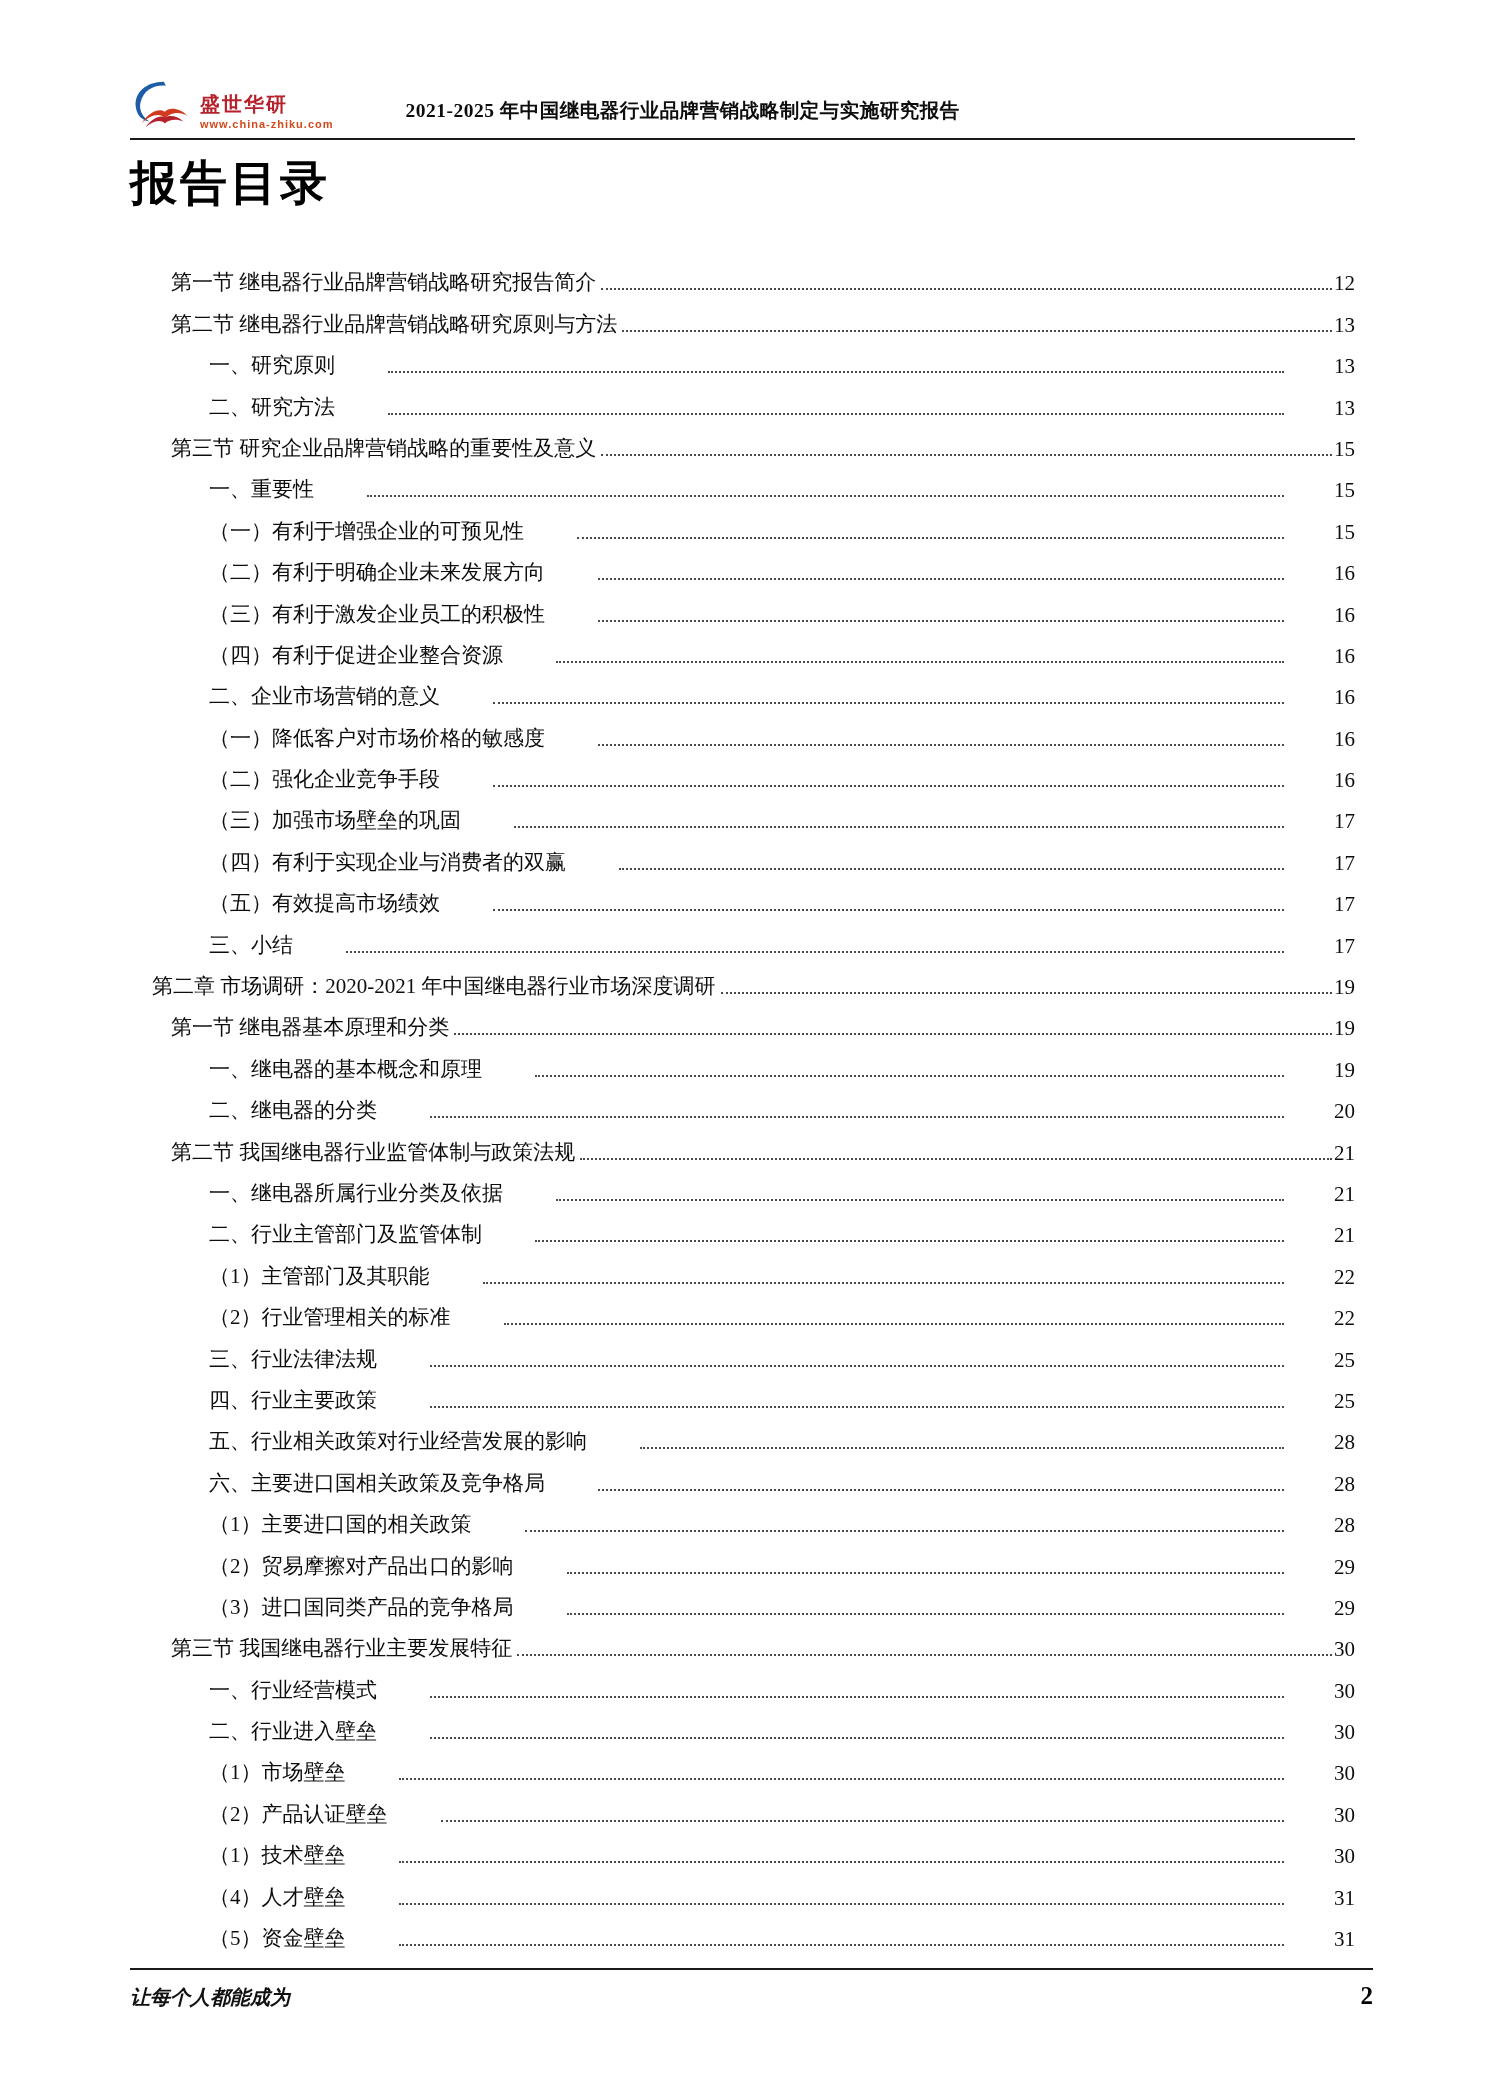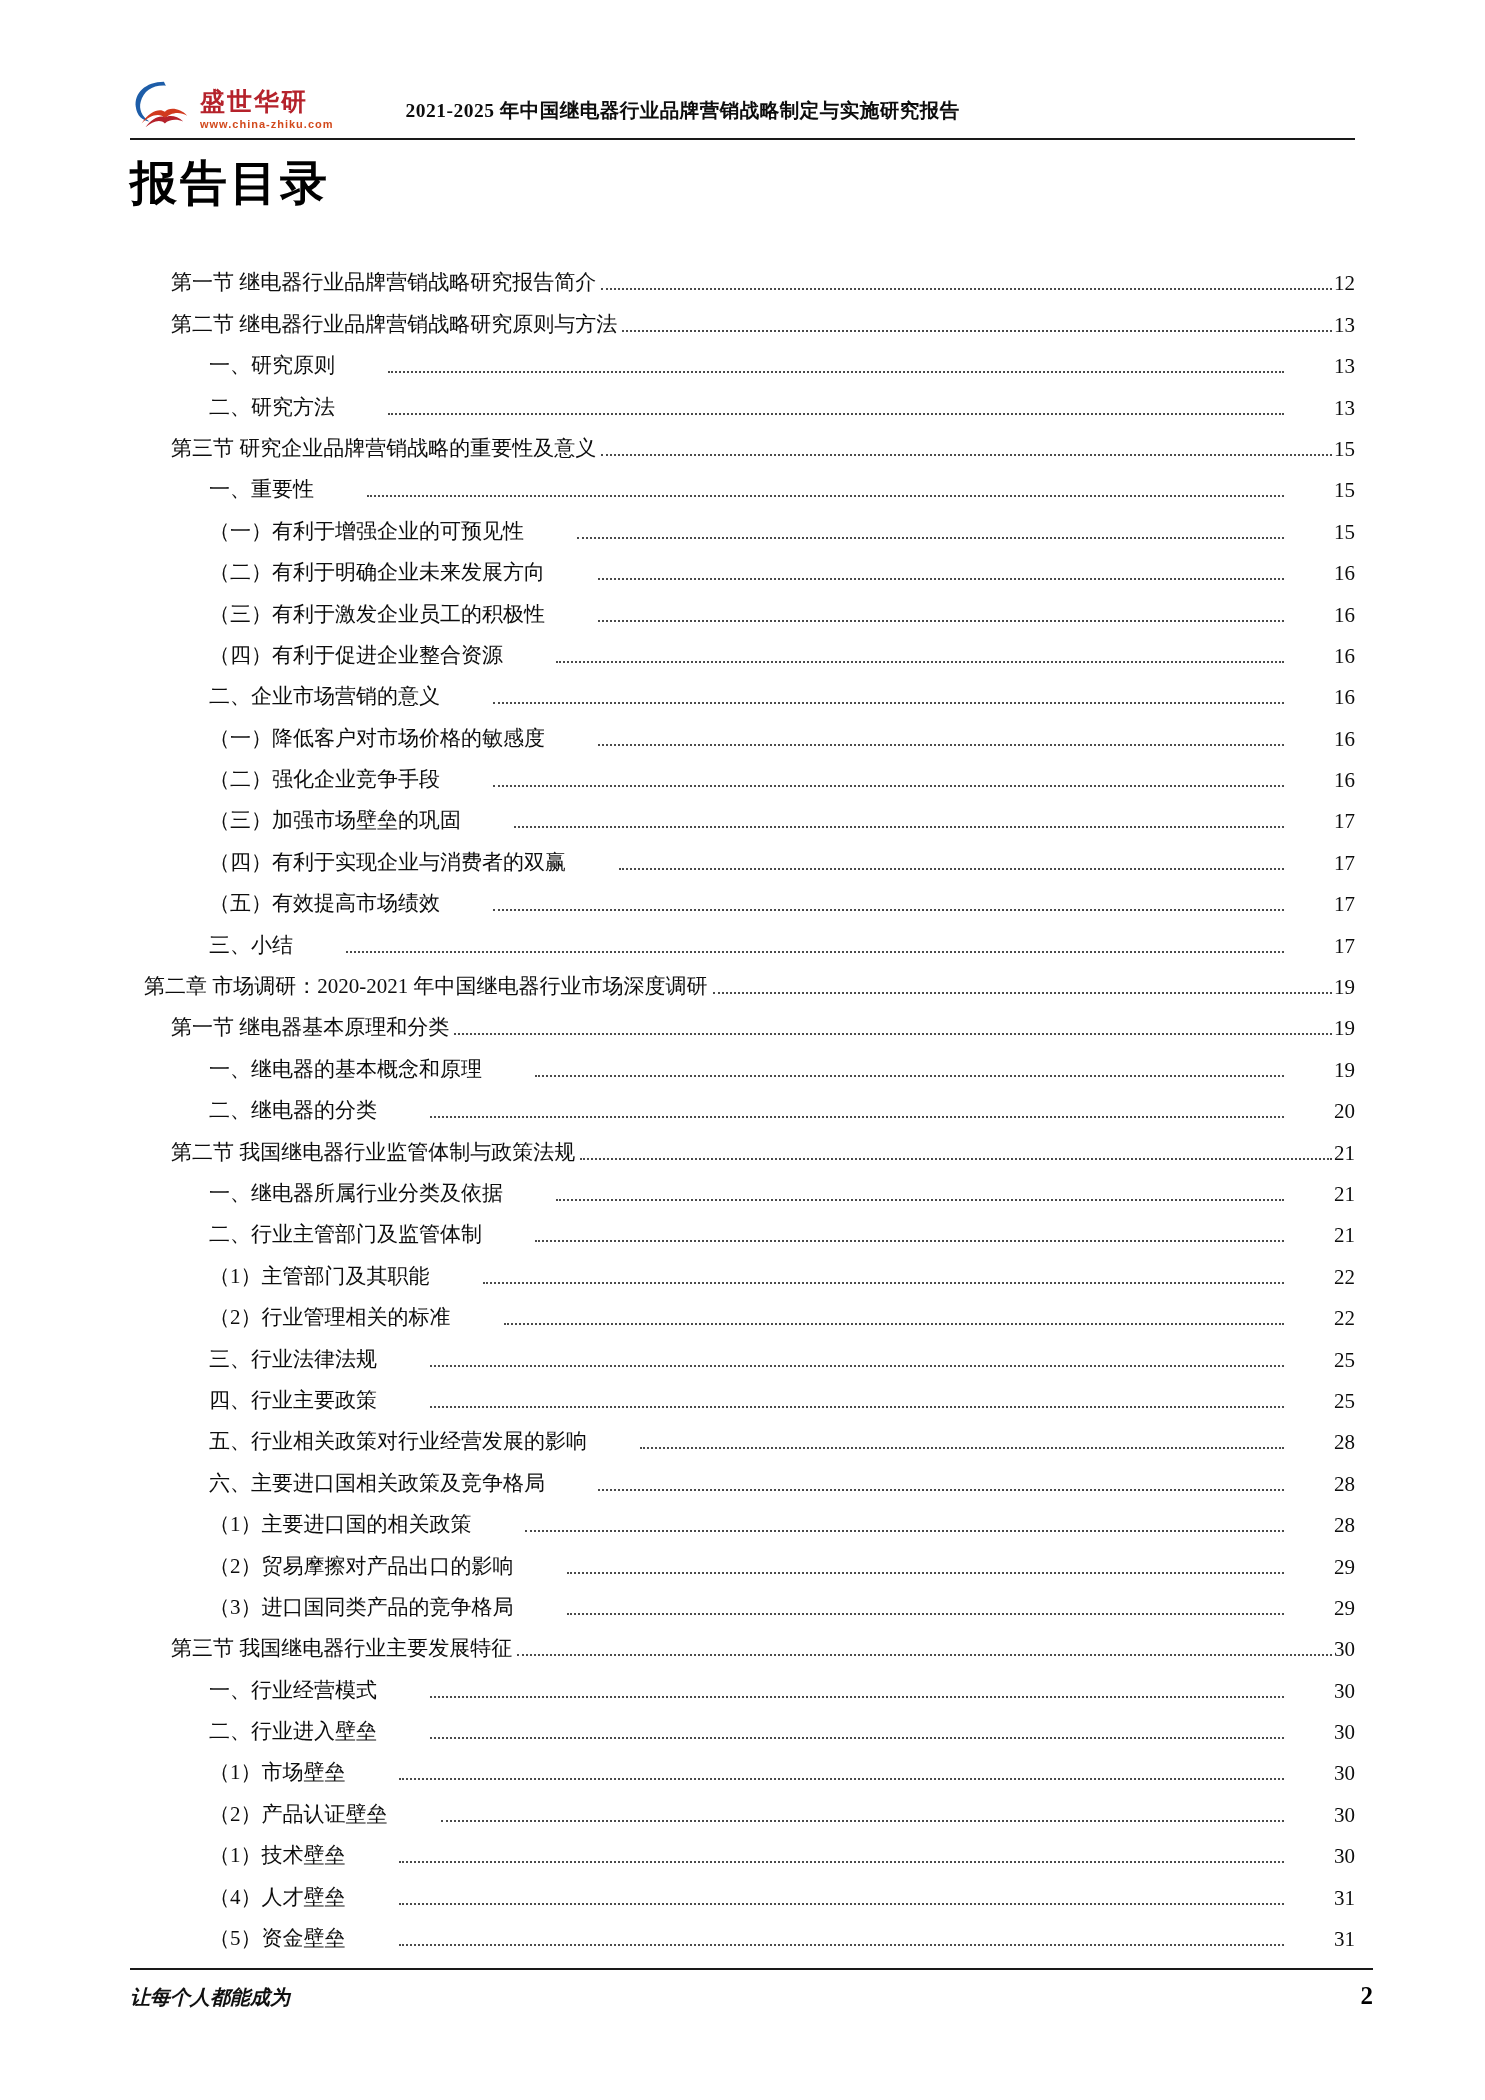--- a/index.html
+++ b/index.html
@@ -18,21 +18,21 @@
     display:flex;
     align-items:flex-end;
     border-bottom:2px solid #1a1a1a;
     padding-bottom:6px;
   }
   .logo { display:flex; align-items:flex-end; gap:8px; }
   .logo-icon { width:62px; height:54px; display:block; }
   .brand-text { display:flex; flex-direction:column; line-height:1; padding-bottom:2px; }
   .brand-name {
     font-family:Liberation Serif, serif;
-    font-weight:bold; font-size:25px; color:#b5222b; letter-spacing:2px;
+    font-weight:bold; font-size:20px; color:#b5222b; letter-spacing:2px;
   }
   .brand-url {
     font-family:"Liberation Sans","DejaVu Sans",sans-serif;
     font-size:11px; font-weight:bold; color:#d2491c; margin-top:5px; letter-spacing:1px;
   }
   .header-title {
     font-size:19.5px; font-weight:bold; letter-spacing:0.5px;
     margin-left:72px; padding-bottom:8px; white-space:nowrap;
   }
 
@@ -42,21 +42,21 @@
     font-size:47px; font-weight:bold; letter-spacing:3px;
     margin-top:12px; color:#000;
   }
 
   
   .toc { margin-top:44px; padding-left:6px; }
   .toc-row { display:flex; align-items:flex-end; height:41.4px; font-size:21px; }
   .toc-text { white-space:nowrap; padding-bottom:4px; }
   .leader { flex:1; border-bottom:2px dotted #4a4a4a; margin:0 2px 10px 5px; min-width:20px; }
   .toc-page { padding-bottom:4px; }
-  .level-0 { margin-left:8px; }
+  .level-0 { margin-left:16px; }
   .level-1 { margin-left:35px; }
   .level-2 { margin-left:73px;gap:48px; }
 
   
   .footer {
     position:absolute; left:130px; right:112px; top:1968px;
     border-top:2px solid #1a1a1a; padding-top:12px;
     display:flex; align-items:baseline;
     font-weight:bold; font-style:italic; font-size:20px;
   }

